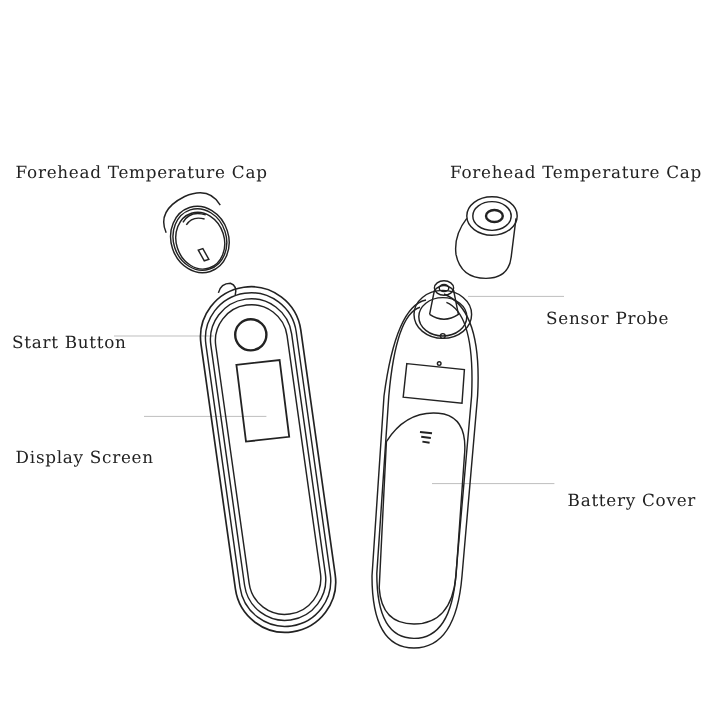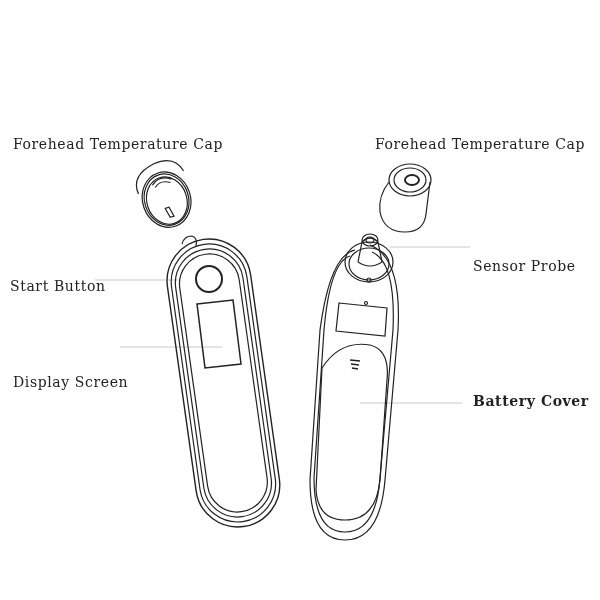--- a/index.html
+++ b/index.html
@@ -14,22 +14,22 @@
   }
   svg.drawing { position: absolute; left: 0; top: 0; }
 </style>
 </head>
 <body>
 
 <div class="label" style="left:13px; top:136px;">Forehead Temperature Cap</div>
 <div class="label" style="left:375px; top:136px;">Forehead Temperature Cap</div>
 <div class="label" style="left:10px; top:278px;text-align:center;">Start Button</div>
 <div class="label" style="left:13px; top:374px;">Display Screen</div>
-<div class="label" style="left:473px; top:258px;">Sensor Probe</div>
-<div class="label" style="left:473px; top:393px;font-weight:bold;">Battery Cover</div>
+<div class="label" style="left:455px; top:258px;">Sensor Probe</div>
+<div class="label" style="left:473px; top:410px;">Battery Cover</div>
 
 <svg class="drawing" width="600" height="600" viewBox="0 0 600 600" fill="none" stroke="#222" stroke-width="1.2">
 
   <g stroke="#bbbbbb" stroke-width="0.8">
     <line x1="95" y1="280" x2="178" y2="280"></line>
     <line x1="120" y1="347" x2="222" y2="347"></line>
     <line x1="390" y1="247" x2="470" y2="247"></line>
     <line x1="360" y1="403" x2="462" y2="403"></line>
   </g>
 

